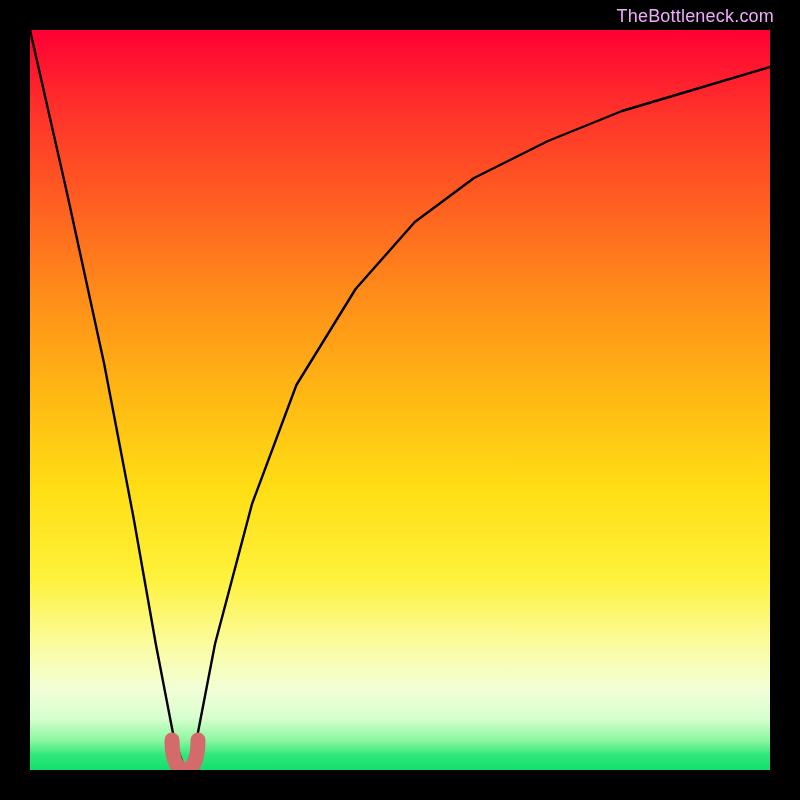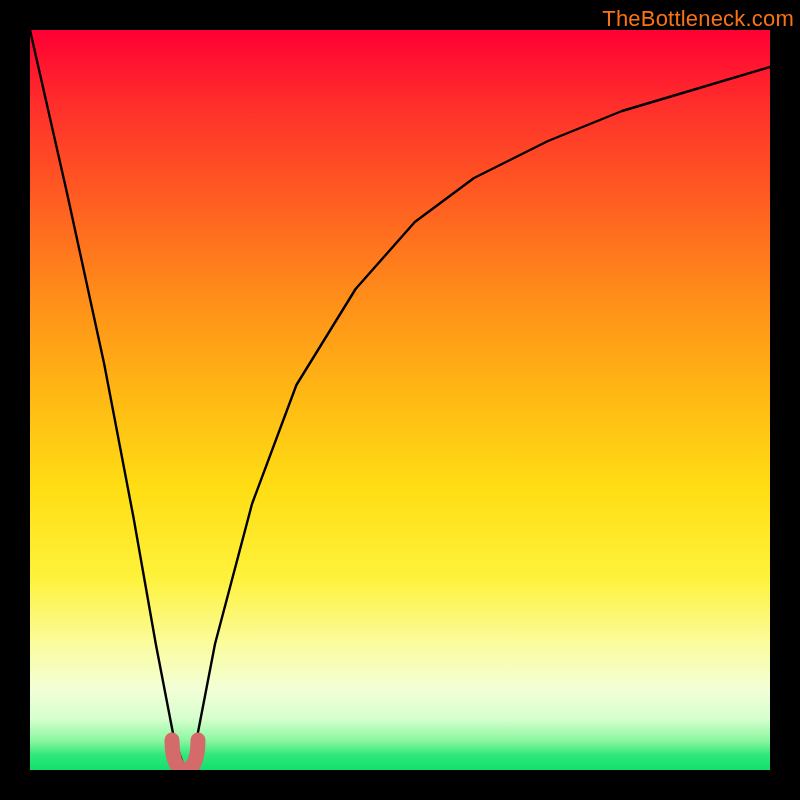--- a/index.html
+++ b/index.html
@@ -44,23 +44,23 @@
       #13df6c 100%
     );
   }
   .curve-svg {
     position: absolute;
     inset: 0;
   }
   .watermark {
     position: absolute;
     top: 6px;
-    right: 6px;
-    color: #f97316;
-    font-size: 22px;
+    right: 26px;
+    color: #f0abfc;
+    font-size: 18px;
     letter-spacing: 0.2px;
     user-select: none;
   }
 </style>
 </head>
 <body>
 
 <div class="frame">
 
   <div class="plot">

